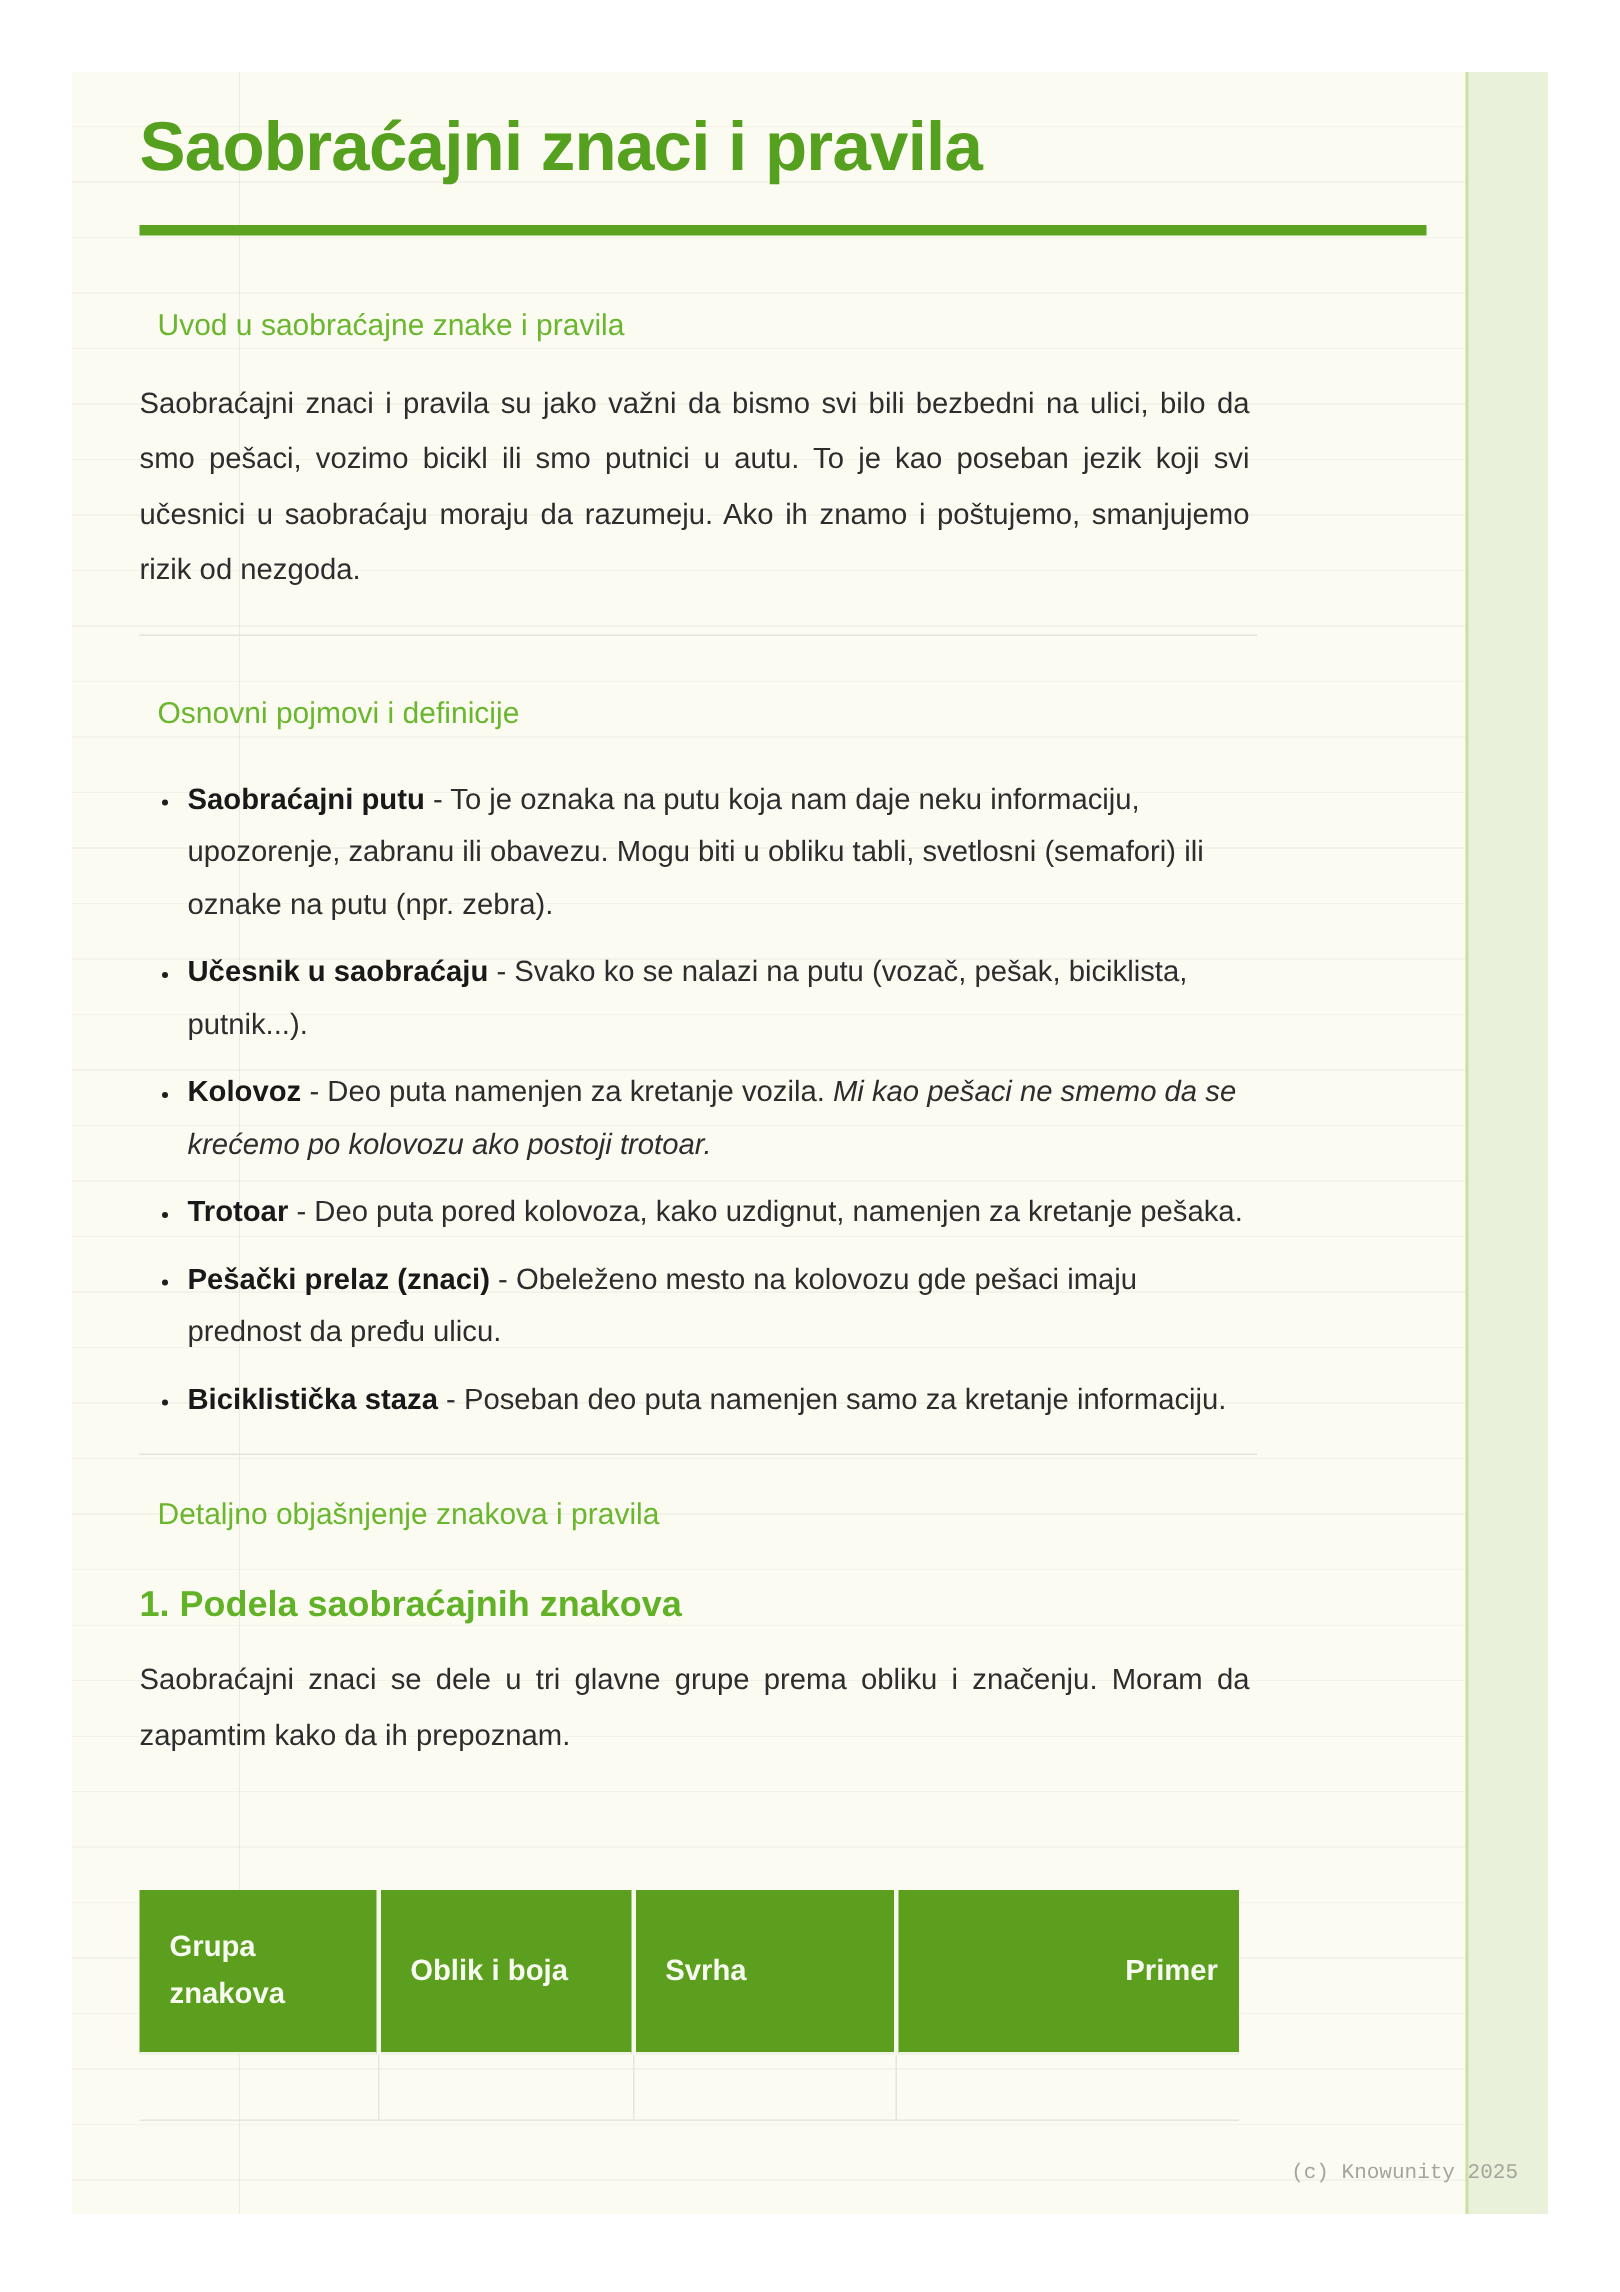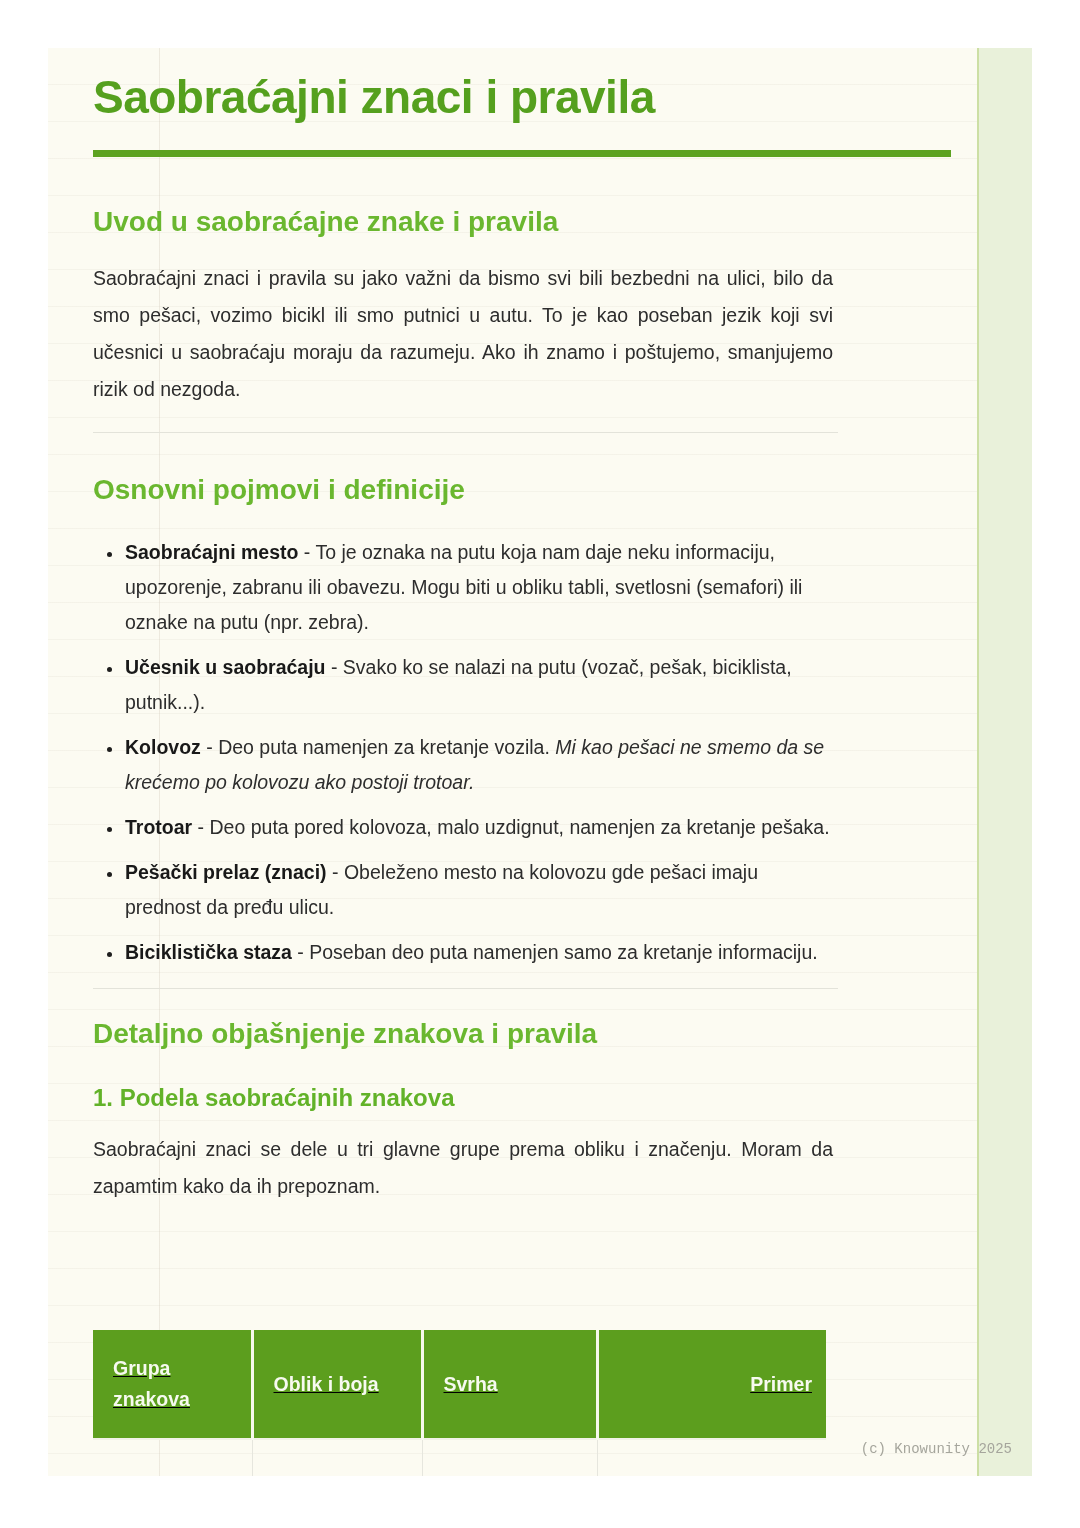--- a/index.html
+++ b/index.html
@@ -50,24 +50,24 @@
     letter-spacing: -0.5px;
     color: #55a01e;
   }
   .title-rule {
     margin-top: 26px;
     width: 858px;
     height: 7px;
     background: #5da221;
   }
   h2.section-heading {
-    margin: 0;
-    font-size: 28px;
+    margin: 12px;
+    font-size: 20px;
     line-height: 1.2;
-    font-weight: 700;
+    font-weight: 400;
     color: #6ab72f;
   }
   #intro-heading { margin-top: 48px; }
   #definitions-heading { margin-top: 40px; }
   #details-heading { margin-top: 28px; }
   h3.sub-heading {
     margin: 34px 0 0 0;
     font-size: 24px;
     line-height: 1.2;
     font-weight: 700;
@@ -107,26 +107,25 @@
   .term {
     font-weight: 700;
     color: #191919;
   }
   .italic-note {
     font-style: italic;
   }
   table.signs-table {
     position: absolute;
     left: 45px;
-    top: 1282px;
+    top: 1212px;
     width: 733px;
     border-collapse: collapse;
     table-layout: fixed;
     z-index: 2;
-    text-decoration: underline;
   }
   table.signs-table col.c1 { width: 159px; }
   table.signs-table col.c2 { width: 170px; }
   table.signs-table col.c3 { width: 175px; }
   table.signs-table col.c4 { width: 229px; }
   table.signs-table thead th {
     background: #5c9e1e;
     color: #f7faf0;
     font-size: 19.5px;
     font-weight: 600;
@@ -170,35 +169,35 @@
 
     <h2 class="section-heading" id="intro-heading">Uvod u saobraćajne znake i pravila</h2>
     <p class="body-text">Saobraćajni znaci i pravila su jako važni da bismo svi bili bezbedni na ulici, bilo da smo pešaci, vozimo bicikl ili smo putnici u autu. To je kao poseban jezik koji svi učesnici u saobraćaju moraju da razumeju. Ako ih znamo i poštujemo, smanjujemo rizik od nezgoda.</p>
 
     <hr class="divider" id="divider-1">
 
     <h2 class="section-heading" id="definitions-heading">Osnovni pojmovi i definicije</h2>
 
     <ul class="def-list">
       <li>
-        <span class="term">Saobraćajni mesto</span>
+        <span class="term">Saobraćajni putu</span>
         <span>- To je oznaka na putu koja nam daje neku informaciju, upozorenje, zabranu ili obavezu. Mogu biti u obliku tabli, svetlosni (semafori) ili oznake na putu (npr. zebra).</span>
       </li>
       <li>
         <span class="term">Učesnik u saobraćaju</span>
         <span>- Svako ko se nalazi na putu (vozač, pešak, biciklista, putnik...).</span>
       </li>
       <li>
         <span class="term">Kolovoz</span>
         <span>- Deo puta namenjen za kretanje vozila.</span>
         <span class="italic-note">Mi kao pešaci ne smemo da se krećemo po kolovozu ako postoji trotoar.</span>
       </li>
       <li>
         <span class="term">Trotoar</span>
-        <span>- Deo puta pored kolovoza, malo uzdignut, namenjen za kretanje pešaka.</span>
+        <span>- Deo puta pored kolovoza, kako uzdignut, namenjen za kretanje pešaka.</span>
       </li>
       <li>
         <span class="term">Pešački prelaz (znaci)</span>
         <span>- Obeleženo mesto na kolovozu gde pešaci imaju prednost da pređu ulicu.</span>
       </li>
       <li>
         <span class="term">Biciklistička staza</span>
         <span>- Poseban deo puta namenjen samo za kretanje informaciju.</span>
       </li>
     </ul>

